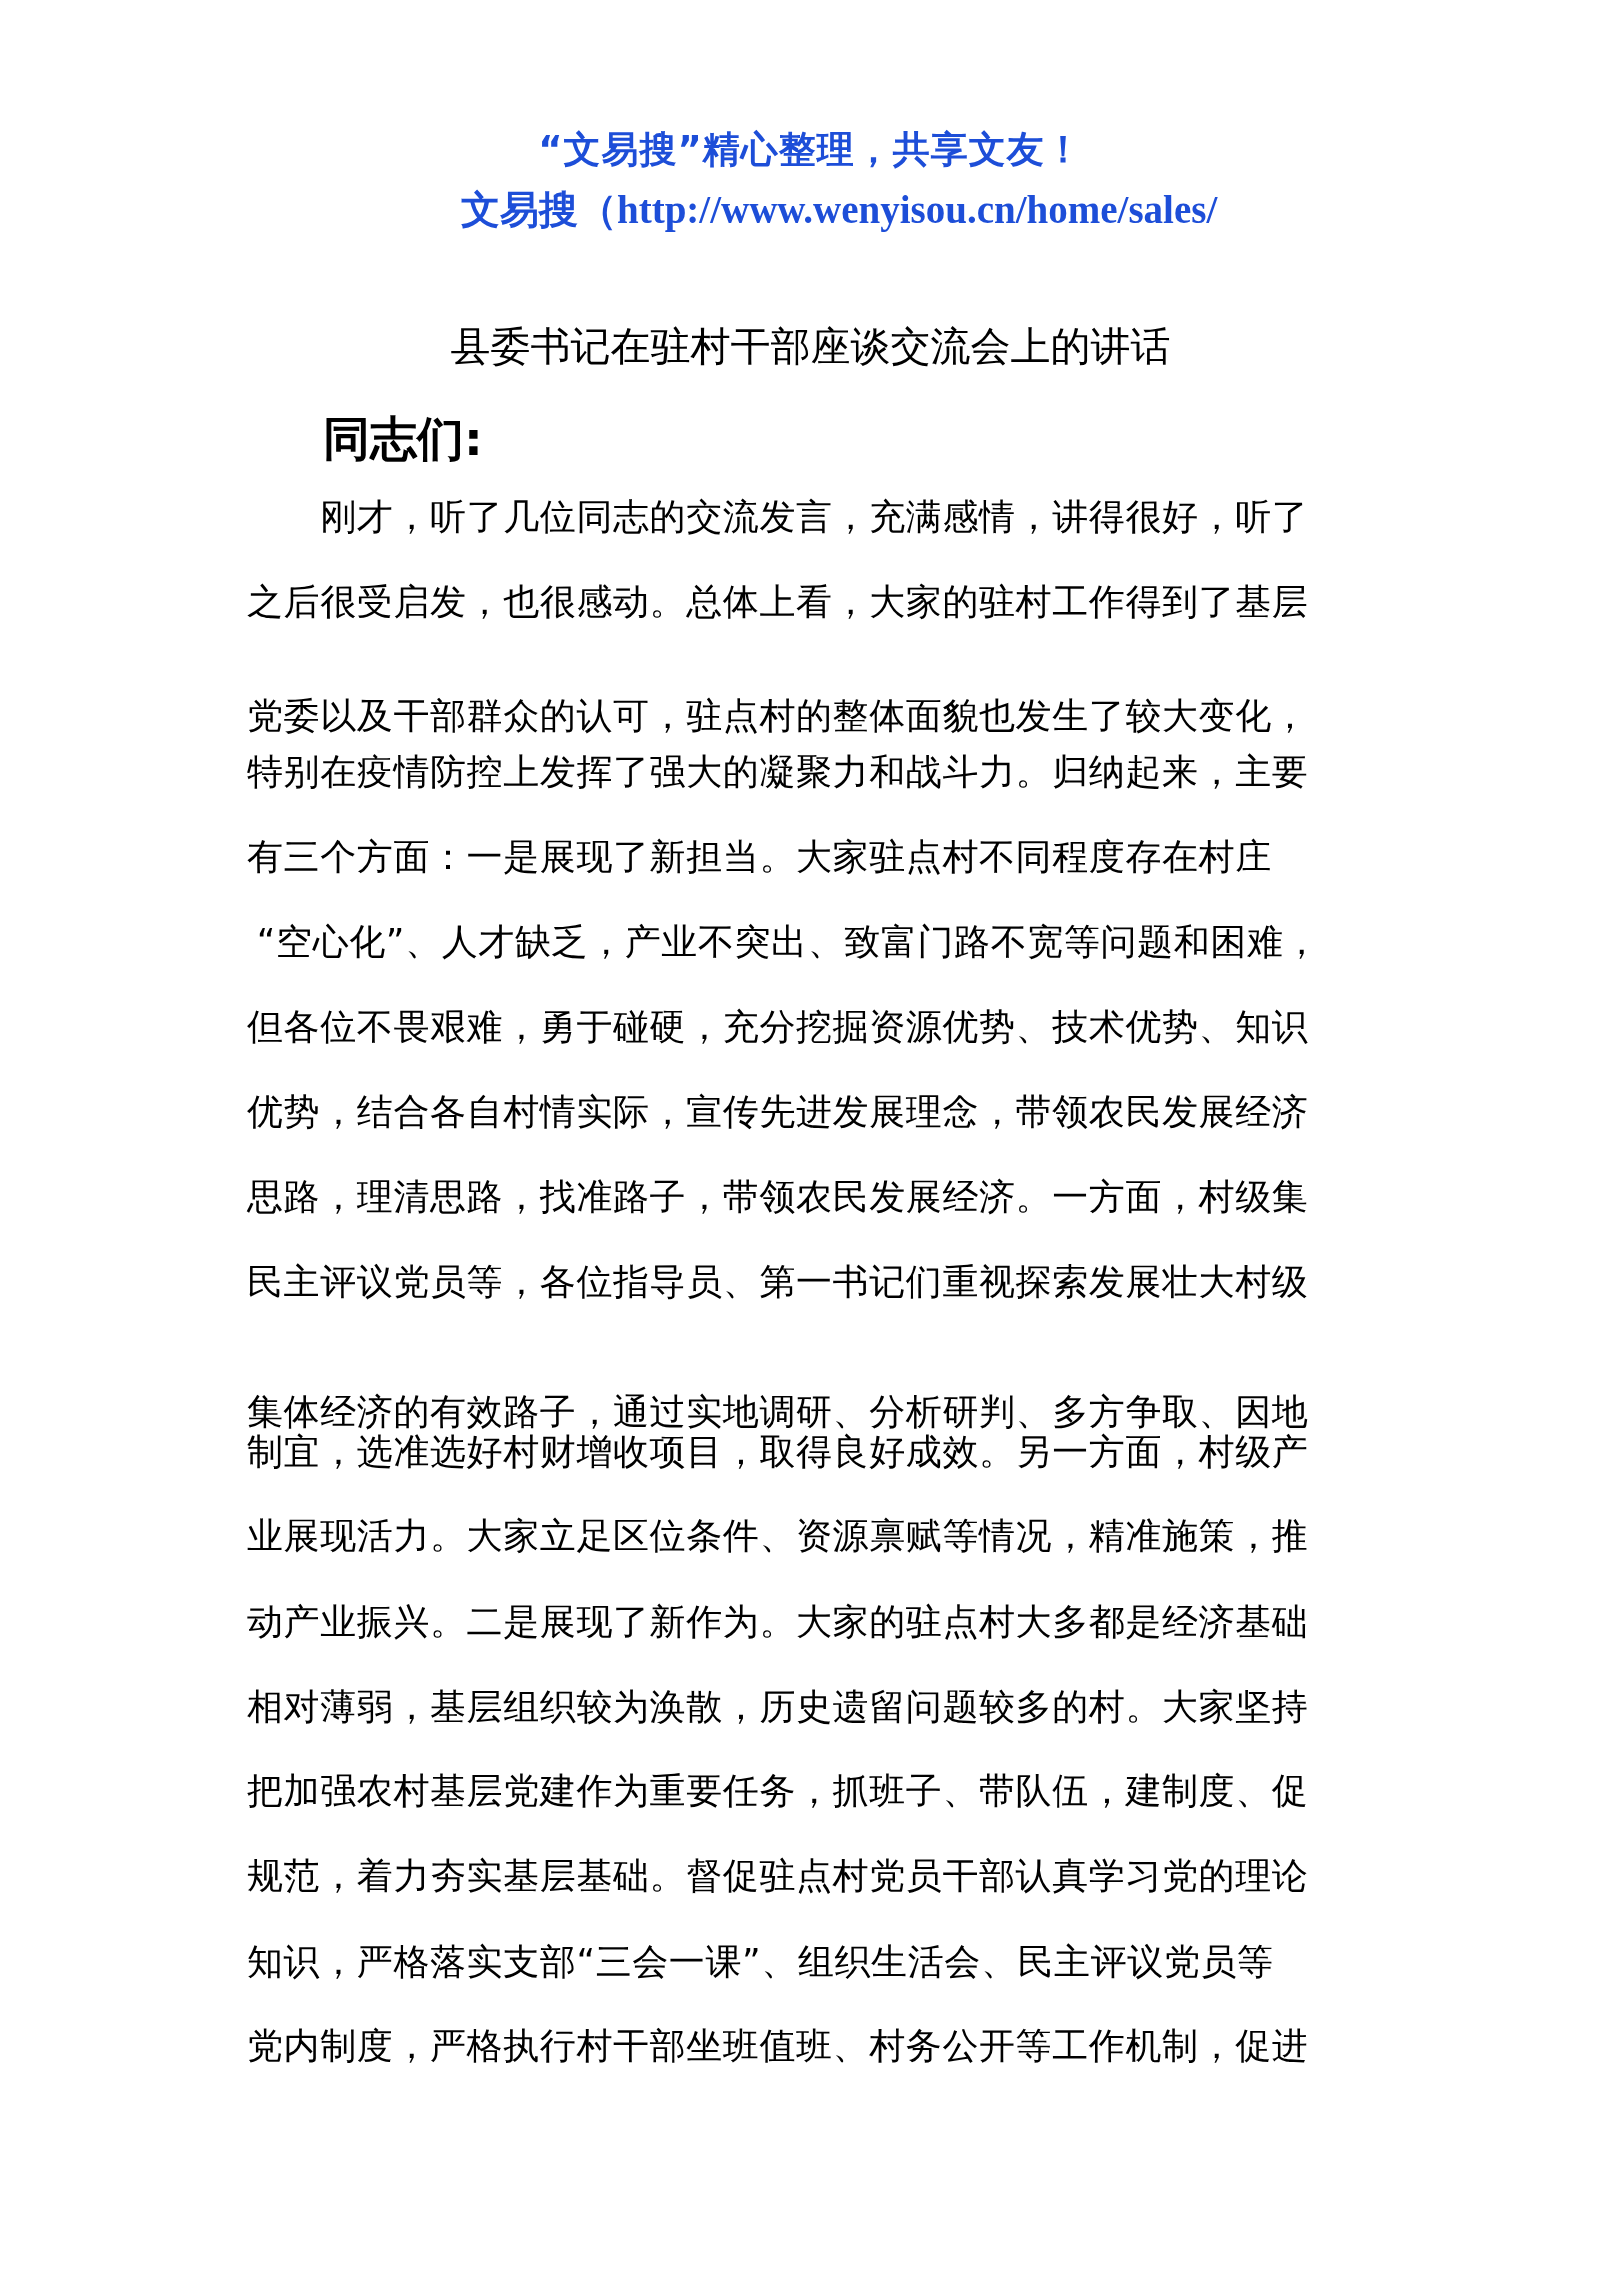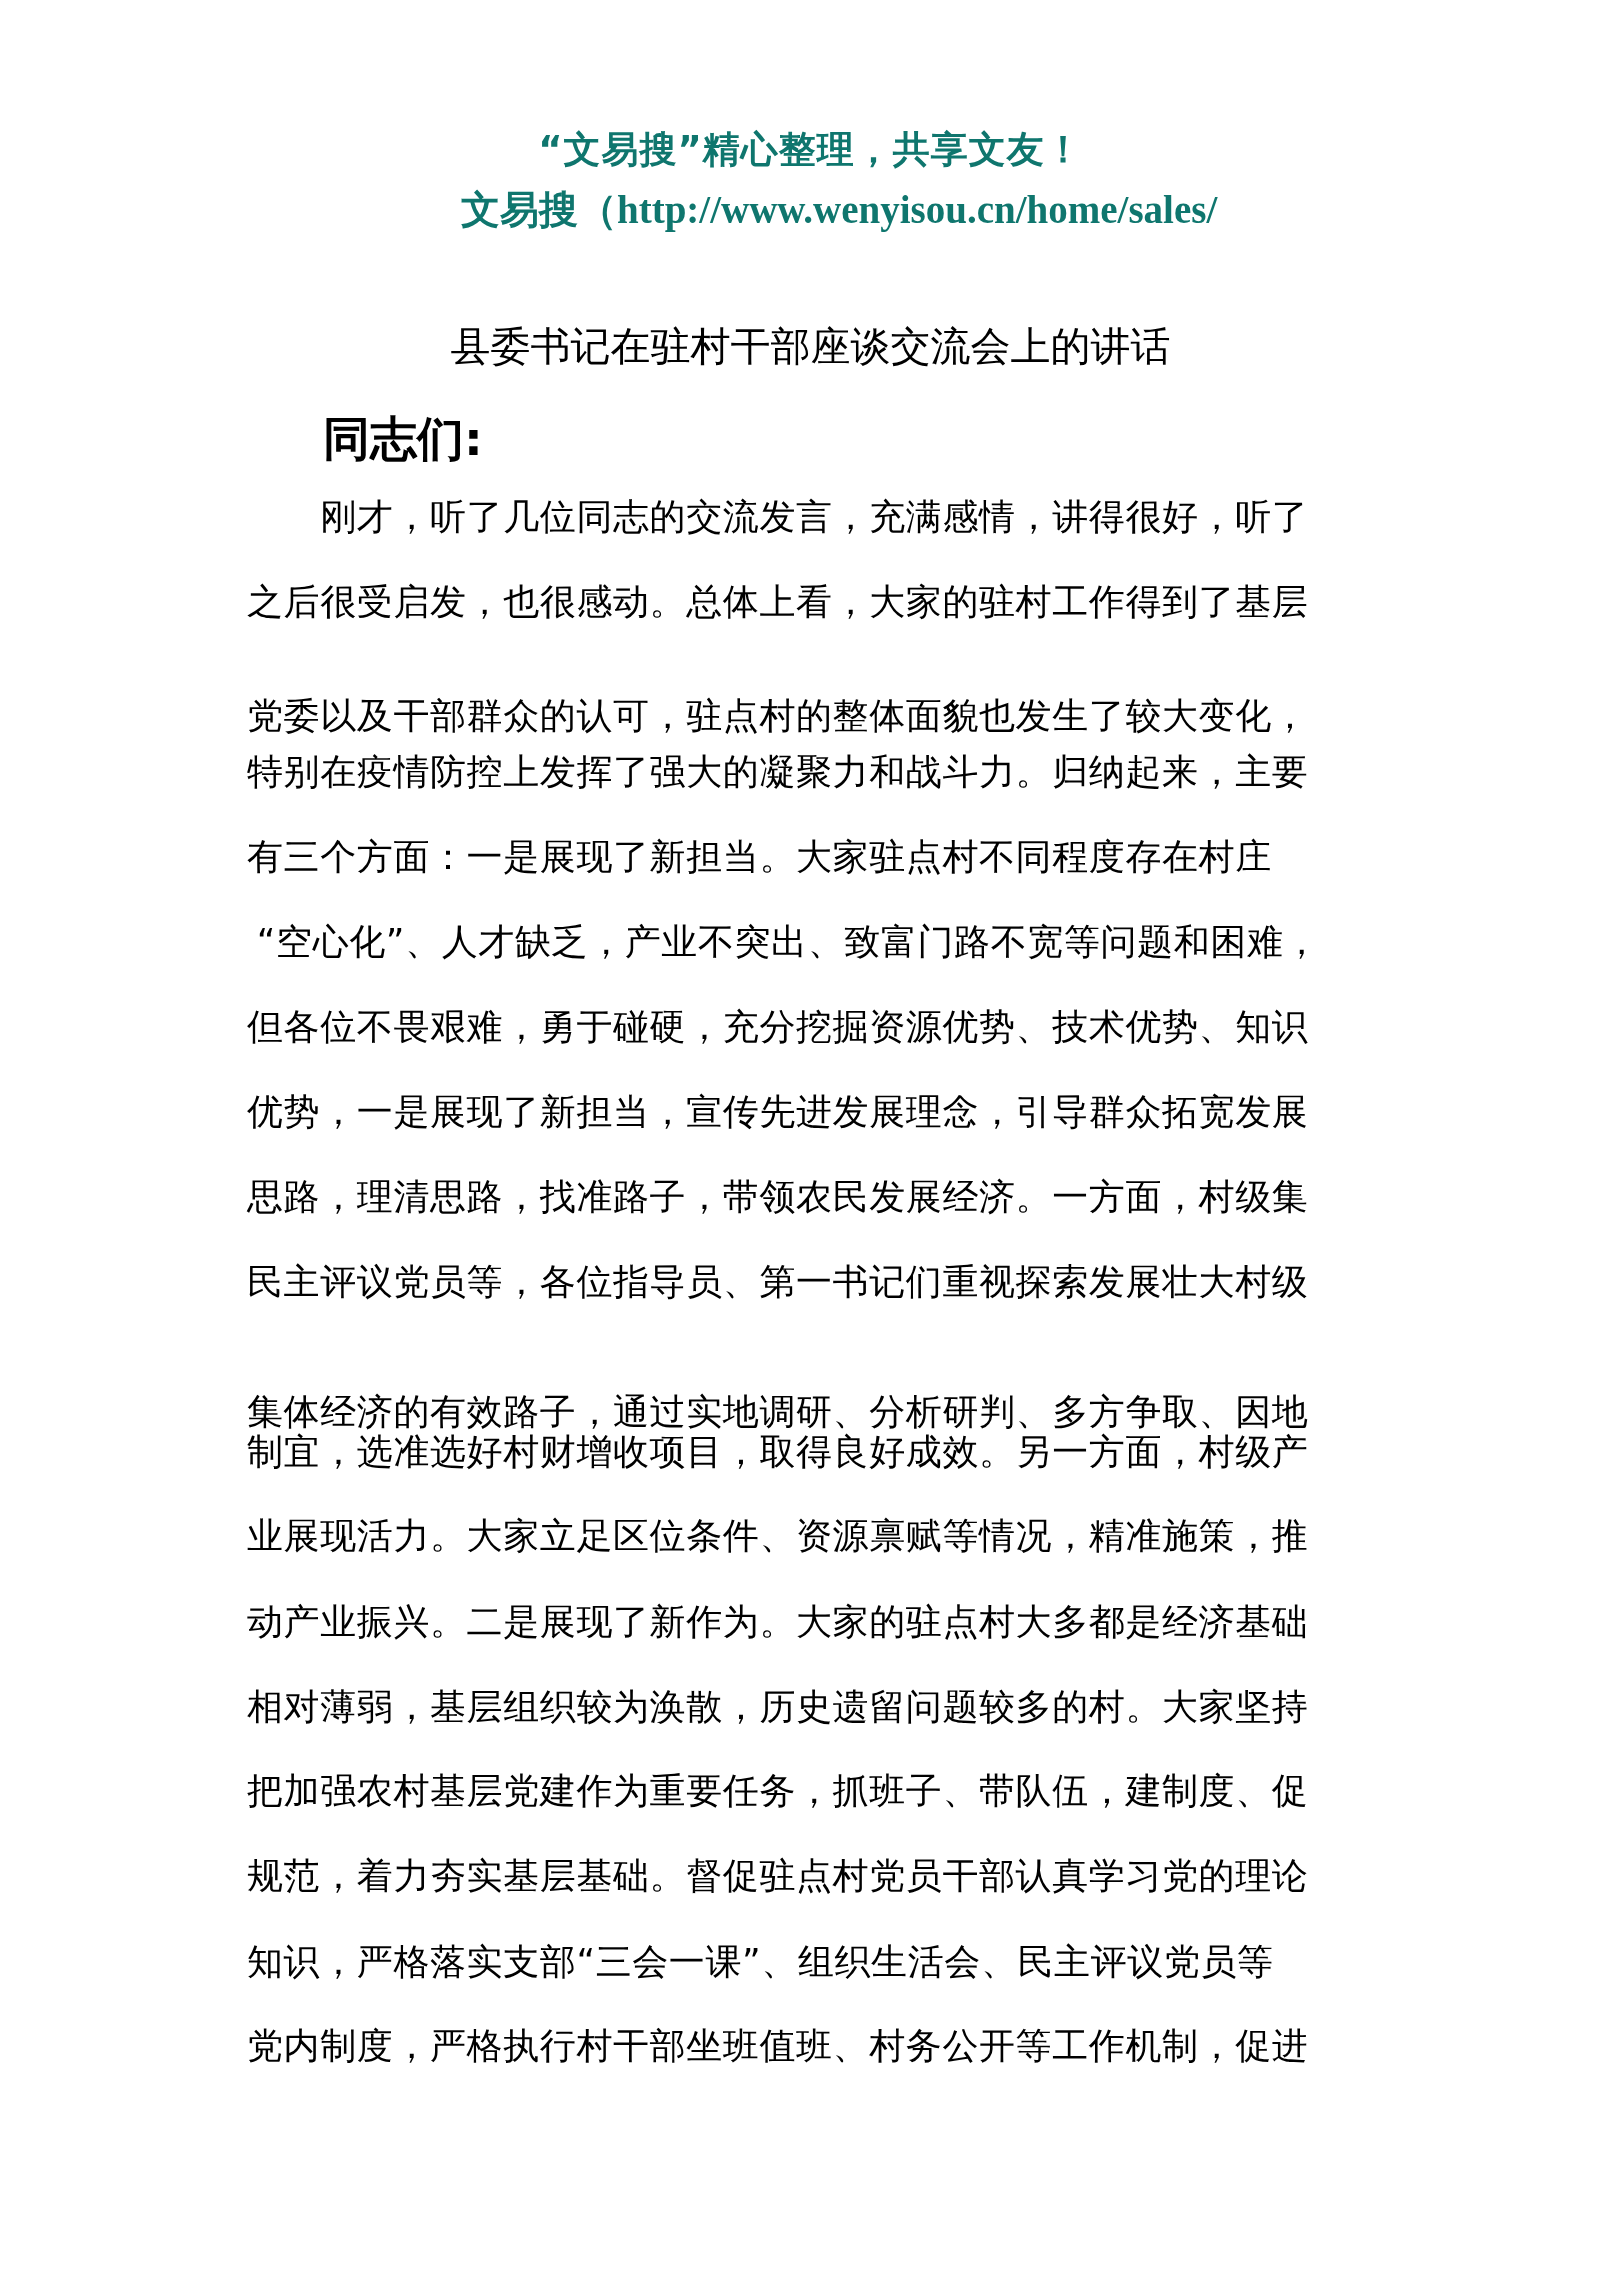--- a/index.html
+++ b/index.html
@@ -1,19 +1,19 @@
 <!DOCTYPE html>
 <html><head>
 <meta charset="utf-8">
 <style>
   html, body { margin: 0; padding: 0; background: #ffffff; }
   body { width: 1621px; height: 2293px; position: relative; overflow: hidden;
          font-family: "DejaVu Sans", "Liberation Sans", sans-serif; color: #000; }
   .page { position: absolute; left: 0; top: 0; width: 1621px; height: 2293px; }
-  .banner { position: absolute; color: #0f766e; font-weight: bold; white-space: nowrap;
+  .banner { position: absolute; color: #1d4ed8; font-weight: bold; white-space: nowrap;
             font-family: "Liberation Serif", "DejaVu Serif", serif; }
   .banner .cjk { font-family: "DejaVu Sans", sans-serif; }
   .b1 { left: 0; width: 1621px; text-align: center; top: 125px; font-size: 37px; letter-spacing: 1px; }
   .b2 { left: 461px; top: 183px; font-size: 39px; }
   .b3 { left: 446px; top: 232px; font-size: 39px; }
   .title { position: absolute; left: 0; width: 1621px; top: 319px; text-align: center;
            font-size: 40px; font-weight: normal; letter-spacing: 0px; }
   .salutation { position: absolute; left: 323px; top: 408px; font-size: 47px; font-weight: bold; }
   .body-text { position: absolute; left: 247px; top: 0; width: 1137px; }
   .line { position: absolute; left: 0; white-space: nowrap; font-size: 36px;
@@ -36,21 +36,21 @@
   <div class="salutation">同志们:</div>
 
   <div class="body-text">
     <div class="line" style="top:493px">　　刚才，听了几位同志的交流发言，充满感情，讲得很好，听了</div>
     <div class="line" style="top:578px">之后很受启发，也很感动。总体上看，大家的驻村工作得到了基层</div>
     <div class="line" style="top:692px">党委以及干部群众的认可，驻点村的整体面貌也发生了较大变化，</div>
     <div class="line" style="top:748px">特别在疫情防控上发挥了强大的凝聚力和战斗力。归纳起来，主要</div>
     <div class="line" style="top:833px">有三个方面：一是展现了新担当。大家驻点村不同程度存在村庄</div>
     <div class="line" style="top:918px;left:9.8px">“空心化”、人才缺乏，产业不突出、致富门路不宽等问题和困难，</div>
     <div class="line" style="top:1003px">但各位不畏艰难，勇于碰硬，充分挖掘资源优势、技术优势、知识</div>
-    <div class="line" style="top:1088px">优势，一是展现了新担当，宣传先进发展理念，引导群众拓宽发展</div>
+    <div class="line" style="top:1088px">优势，结合各自村情实际，宣传先进发展理念，带领农民发展经济</div>
     <div class="line" style="top:1173px">思路，理清思路，找准路子，带领农民发展经济。一方面，村级集</div>
     <div class="line" style="top:1258px">民主评议党员等，各位指导员、第一书记们重视探索发展壮大村级</div>
     <div class="line" style="top:1388px">集体经济的有效路子，通过实地调研、分析研判、多方争取、因地</div>
     <div class="line" style="top:1428px">制宜，选准选好村财增收项目，取得良好成效。另一方面，村级产</div>
     <div class="line" style="top:1512px">业展现活力。大家立足区位条件、资源禀赋等情况，精准施策，推</div>
     <div class="line" style="top:1598px">动产业振兴。二是展现了新作为。大家的驻点村大多都是经济基础</div>
     <div class="line" style="top:1683px">相对薄弱，基层组织较为涣散，历史遗留问题较多的村。大家坚持</div>
     <div class="line" style="top:1767px">把加强农村基层党建作为重要任务，抓班子、带队伍，建制度、促</div>
     <div class="line" style="top:1852px">规范，着力夯实基层基础。督促驻点村党员干部认真学习党的理论</div>
     <div class="line" style="top:1938px">知识，严格落实支部“三会一课”、组织生活会、民主评议党员等</div>

